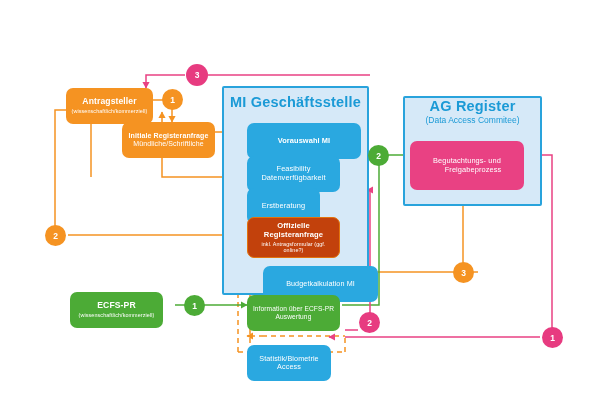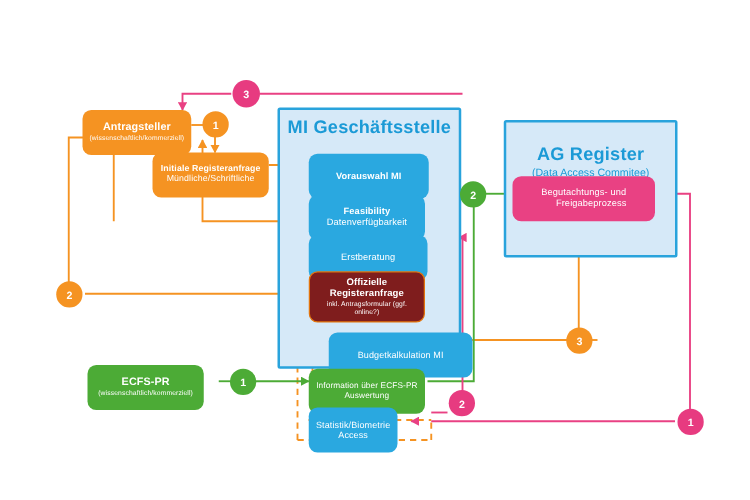--- a/index.html
+++ b/index.html
@@ -43,21 +43,21 @@
     text-align:center;
     color:#ffffff;
     box-sizing:border-box;
     padding:18px 4px;
     line-height:1.15;
   }
   .node .t1{font-size:8.6px;font-weight:bold;letter-spacing:.1px;}
   .node .t2{font-size:5.4px;margin-top:1px;letter-spacing:.1px;}
 
   .orange{background:#f59322;}
-  .orange-strong{background:#7f1d1d;border:1.4px solid #e2740d;}
+  .orange-strong{background:#c2410c;border:1.4px solid #e2740d;}
   .blue{background:#2aa8e0;}
   .green{background:#4cab36;}
   .pink{background:#e94183;}
 
   .badge{
     position:absolute;
     border-radius:50%;
     color:#fff;
     font-size:8.5px;
     font-weight:bold;
@@ -147,73 +147,73 @@
       <path d="M185,75 L146,75 L146,88" stroke="#e94183" marker-end="url(#ar-p)"></path>
       <path d="M370,75 L524,75 L524,148" stroke="#e94183" opacity="0"></path>
     </g>
   </svg>
 
   <div class="panel" style="left:222px;top:86px;width:143px;height:205px;">
     <div class="panel-title" style="margin-top:6px;">MI Geschäftsstelle</div>
   </div>
 
   <div class="panel" style="left:403px;top:96px;width:135px;height:106px;">
-    <div class="panel-title" style="margin-top:18px;">AG Register</div>
+    <div class="panel-title" style="margin-top:0;">AG Register</div>
     <div class="panel-sub">(Data Access Commitee)</div>
   </div>
 
   <div class="node orange" style="left:66px;top:88px;width:87px;height:24px;">
     <div class="t1">Antragsteller</div>
     <div class="t2">(wissenschaftlich/kommerziell)</div>
   </div>
 
   <div class="node orange" style="left:122px;top:122px;width:93px;height:24px;">
     <div class="t1" style="font-size:7px;">Initiale Registeranfrage</div>
     <div class="t1" style="font-size:7px;font-weight:normal;">Mündliche/Schriftliche</div>
   </div>
 
-  <div class="node blue" style="left:247px;top:123px;width:96px;height:21px;text-align:center;">
+  <div class="node blue" style="left:247px;top:123px;width:114px;height:21px;text-align:center;">
     <div class="t1" style="font-size:7.4px;">Vorauswahl MI</div>
   </div>
 
   <div class="node blue" style="left:247px;top:156px;width:93px;height:24px;">
-    <div class="t1" style="font-size:7.4px;font-weight:bold;">Feasibility</div>
+    <div class="t1" style="font-size:7.4px;font-weight:normal;">Feasibility</div>
     <div class="t1" style="font-size:7.4px;font-weight:normal;">Datenverfügbarkeit</div>
   </div>
 
-  <div class="node blue" style="left:247px;top:188px;width:95px;height:21px;">
+  <div class="node blue" style="left:247px;top:188px;width:73px;height:21px;">
     <div class="t1" style="font-size:7.4px;font-weight:normal;">Erstberatung</div>
   </div>
 
   <div class="node orange-strong" style="left:247px;top:217px;width:93px;height:41px;">
     <div class="t1" style="font-size:7.6px;">Offizielle</div>
     <div class="t1" style="font-size:7.6px;">Registeranfrage</div>
     <div class="t2">inkl. Antragsformular (ggf. online?)</div>
   </div>
 
   <div class="node blue" style="left:247px;top:266px;width:115px;height:19px;margin-left:16px;">
     <div class="t1" style="font-size:7.2px;font-weight:normal;">Budgetkalkulation MI</div>
   </div>
 
   <div class="node green" style="left:247px;top:295px;width:93px;height:22px;">
     <div class="t1" style="font-size:6.6px;font-weight:normal;">Information über ECFS-PR</div>
     <div class="t1" style="font-size:6.6px;font-weight:normal;">Auswertung</div>
   </div>
 
-  <div class="node blue" style="left:247px;top:326px;width:71px;height:23px;">
+  <div class="node blue" style="left:247px;top:345px;width:84px;height:23px;">
     <div class="t1" style="font-size:7.2px;font-weight:normal;">Statistik/Biometrie</div>
     <div class="t1" style="font-size:7.2px;font-weight:normal;">Access</div>
   </div>
 
   <div class="node green" style="left:70px;top:292px;width:93px;height:26px;">
     <div class="t1">ECFS-PR</div>
     <div class="t2">(wissenschaftlich/kommerziell)</div>
   </div>
 
-  <div class="node pink" style="left:410px;top:141px;width:114px;height:36px;">
+  <div class="node pink" style="left:410px;top:141px;width:114px;height:49px;">
     <div class="t1" style="font-size:7.4px;font-weight:normal;">Begutachtungs- und</div>
     <div class="t1" style="font-size:7.4px;font-weight:normal;margin-left:12px;">Freigabeprozess</div>
   </div>
 
   <div class="badge b-pink" style="left:186px;top:64px;width:22px;height:22px;">
     <span>3</span>
   </div>
 
   <div class="badge b-orange" style="left:162px;top:89px;width:21px;height:21px;">
     <span>1</span>

